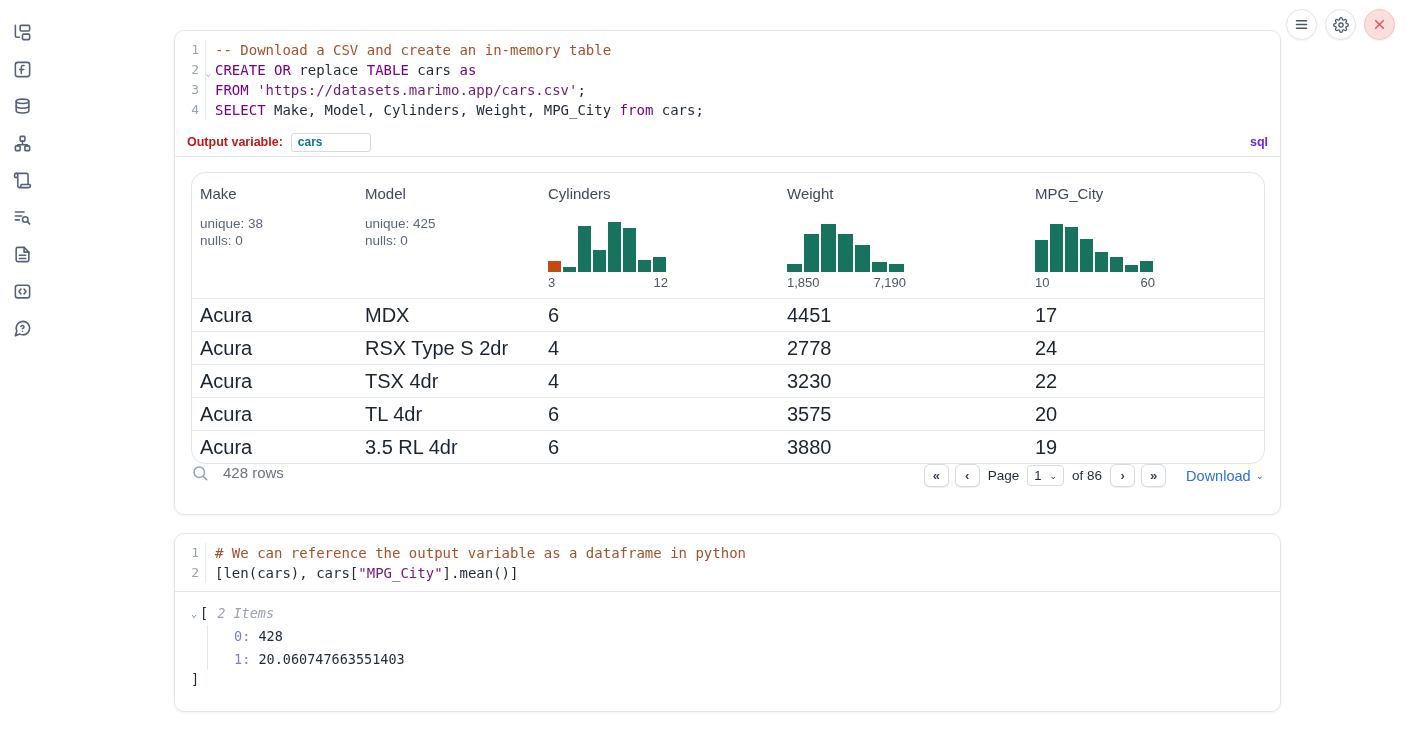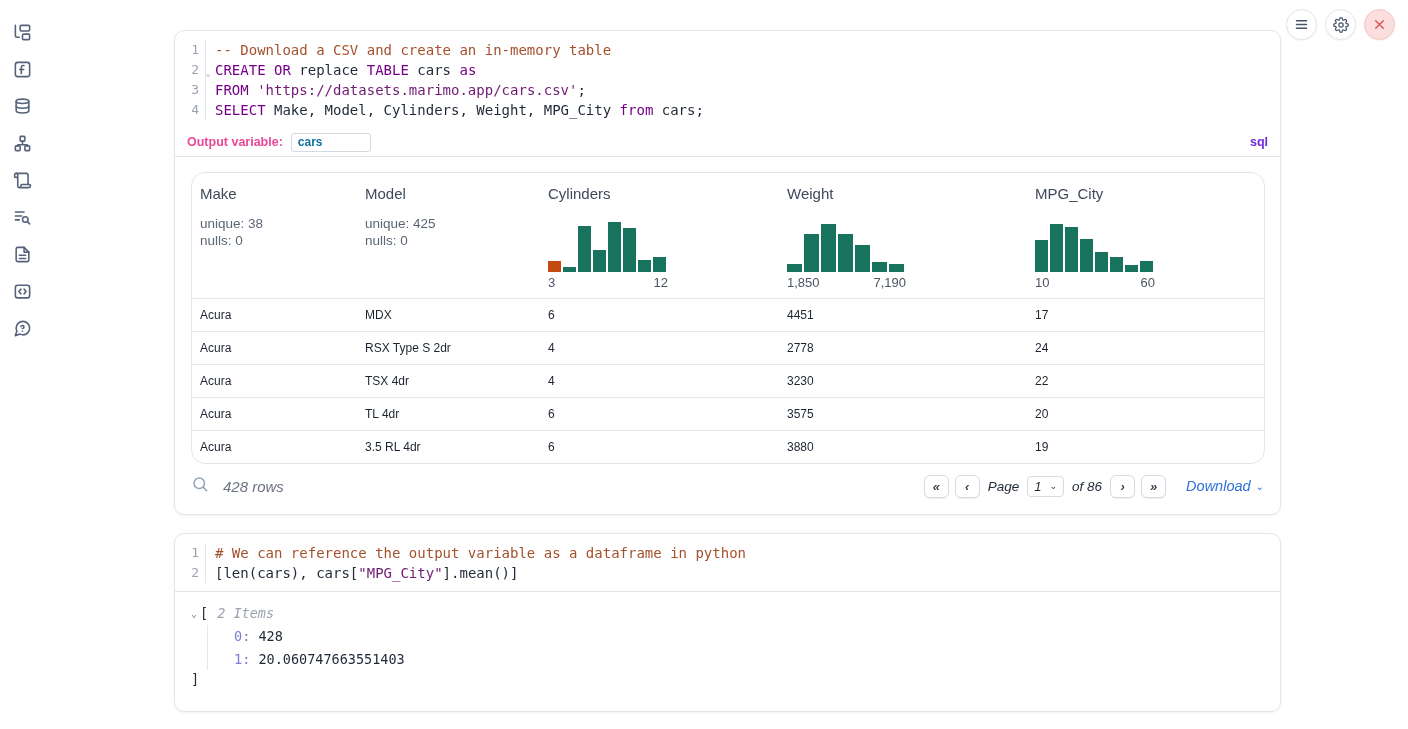--- a/index.html
+++ b/index.html
@@ -36,45 +36,45 @@
   .gutter .fold { position:absolute; right:-6px; top:3px; font-size:9px; color:#9aa3b2; }
   .code-text { border-left:1px solid #e5e7eb; padding-left:9px; white-space:pre; color:#1f2937; }
   .tok-kw { color:#770088; }
   .tok-comment { color:#a4512c; }
   .tok-str { color:#701a75; }
   .tok-plain { color:#1f2937; }
 
   
   .outvar-row { height:29px; display:flex; align-items:center; padding:0 12px;
     border-bottom:1px solid #e2e6ec; }
-  .outvar-label { font-size:12.5px; font-weight:bold; color:#ec4899; }
+  .outvar-label { font-size:12.5px; font-weight:bold; color:#b91c1c; }
   .outvar-input { margin-left:8px; width:80px; height:19px; border:1px solid #d4dae2;
     border-radius:3px; font-size:12px; font-weight:bold; color:#10719f; padding:0 6px;
     font-family:"Liberation Sans",sans-serif; }
   .lang-badge { margin-left:auto; font-size:12.5px; font-weight:bold; color:#6d28d9; }
 
   
   .table-output { padding:15px 16px 0 16px; }
   .data-table { border:1px solid #e2e6ec; border-radius:14px; overflow:hidden; width:1074px; }
   .thead { display:grid; grid-template-columns:165px 183px 239px 248px 239px; height:125px; }
   .th { padding:12px 8px 8px 8px; display:flex; flex-direction:column; cursor:pointer; }
   .th-label { font-size:15px; color:#3f4a5a; }
   .th-stats { margin-top:13px; font-size:13.5px; color:#5b6676; line-height:17px; }
   .hist-wrap { margin-top:auto; }
   .hist-bars { display:flex; align-items:flex-end; gap:2px; height:53px; }
   .hist-bar { width:13px; background:#17735e; }
   .hist-bar.first-orange { background:#c44a12; }
   .hist-axis { display:flex; justify-content:space-between; font-size:13px; color:#4b5563;
     margin-top:3px; }
   .trow { display:grid; grid-template-columns:165px 183px 239px 248px 239px; height:33px;
     border-top:1px solid #e5e9ee; align-items:center; }
-  .td { padding:0 8px; font-size:12px; color:#1b2430; }
-
-  
-  .table-footer { height:44px; margin:0 16px; display:flex; align-items:center;font-style:italic; }
+  .td { padding:0 8px; font-size:20px; color:#1b2430; }
+
+  
+  .table-footer { height:44px; margin:0 16px; display:flex; align-items:flex-start; }
   .rows-count { margin-left:14px; font-size:15px; color:#6b7280; }
   .pager { margin-left:auto; display:flex; align-items:center; gap:6px; }
   .pg-btn { width:25px; height:23px; border:1px solid #d7dce3; border-radius:6px; background:#fff;
     box-shadow:0 1px 1px rgba(15,23,42,.08); display:flex; align-items:center; justify-content:center;
     font-size:13px; color:#374151; cursor:pointer; font-weight:bold; }
   .page-label, .of-label { font-size:13.5px; color:#1f2937; margin:0 2px; }
   .page-select { height:21px; border:1px solid #d7dce3; border-radius:4px; background:#fff;
     display:flex; align-items:center; padding:0 6px; gap:8px; font-size:13px; color:#1f2937; cursor:pointer; }
   .page-select .chev { font-size:9px; color:#374151; }
   .download-link { margin-left:14px; font-size:14.5px; color:#2f6fd8; display:flex;

